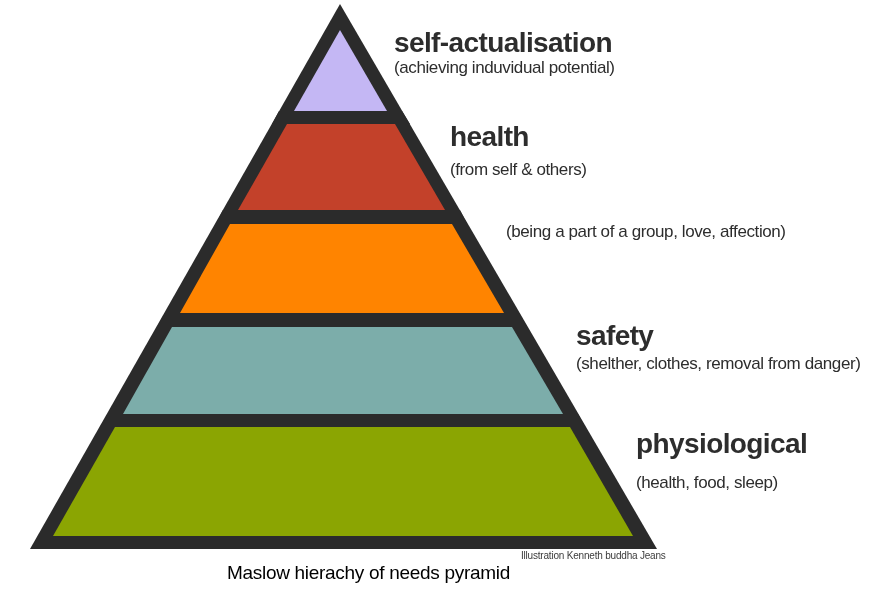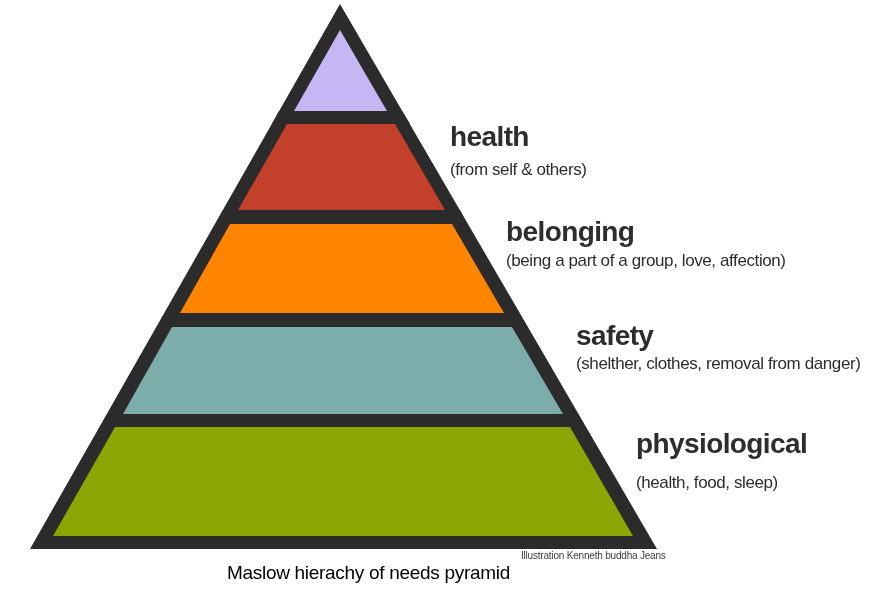--- a/index.html
+++ b/index.html
@@ -84,28 +84,31 @@
 
     <polygon points="230,224 452,224 504,313 180,313" fill="#ff8400"></polygon>
     <polygon points="165,313 519,313 527,327 157,327" fill="#2b2b2b"></polygon>
 
     <polygon points="172,327 512,327 563,414 123,414" fill="#7cadaa"></polygon>
     <polygon points="108,414 578,414 585,427 100,427" fill="#2b2b2b"></polygon>
 
     <polygon points="115,427 570,427 633,536 53,536" fill="#8ba502"></polygon>
   </svg>
 
+  <div class="level-label label-1">
+    <div class="title">self-actualisation</div>
+    <div class="desc">(achieving induvidual potential)</div>
+  </div>
 
   <div class="level-label label-2">
     <div class="title">health</div>
     <div class="desc">(from self &amp; others)</div>
   </div>
 
   <div class="level-label label-3">
-    <div class="title">belonging</div>
     <div class="desc">(being a part of a group, love, affection)</div>
   </div>
 
   <div class="level-label label-5">
     <div class="title">physiological</div>
     <div class="desc">(health, food, sleep)</div>
   </div>
 
   <div class="level-label label-4">
     <div class="title">safety</div>

